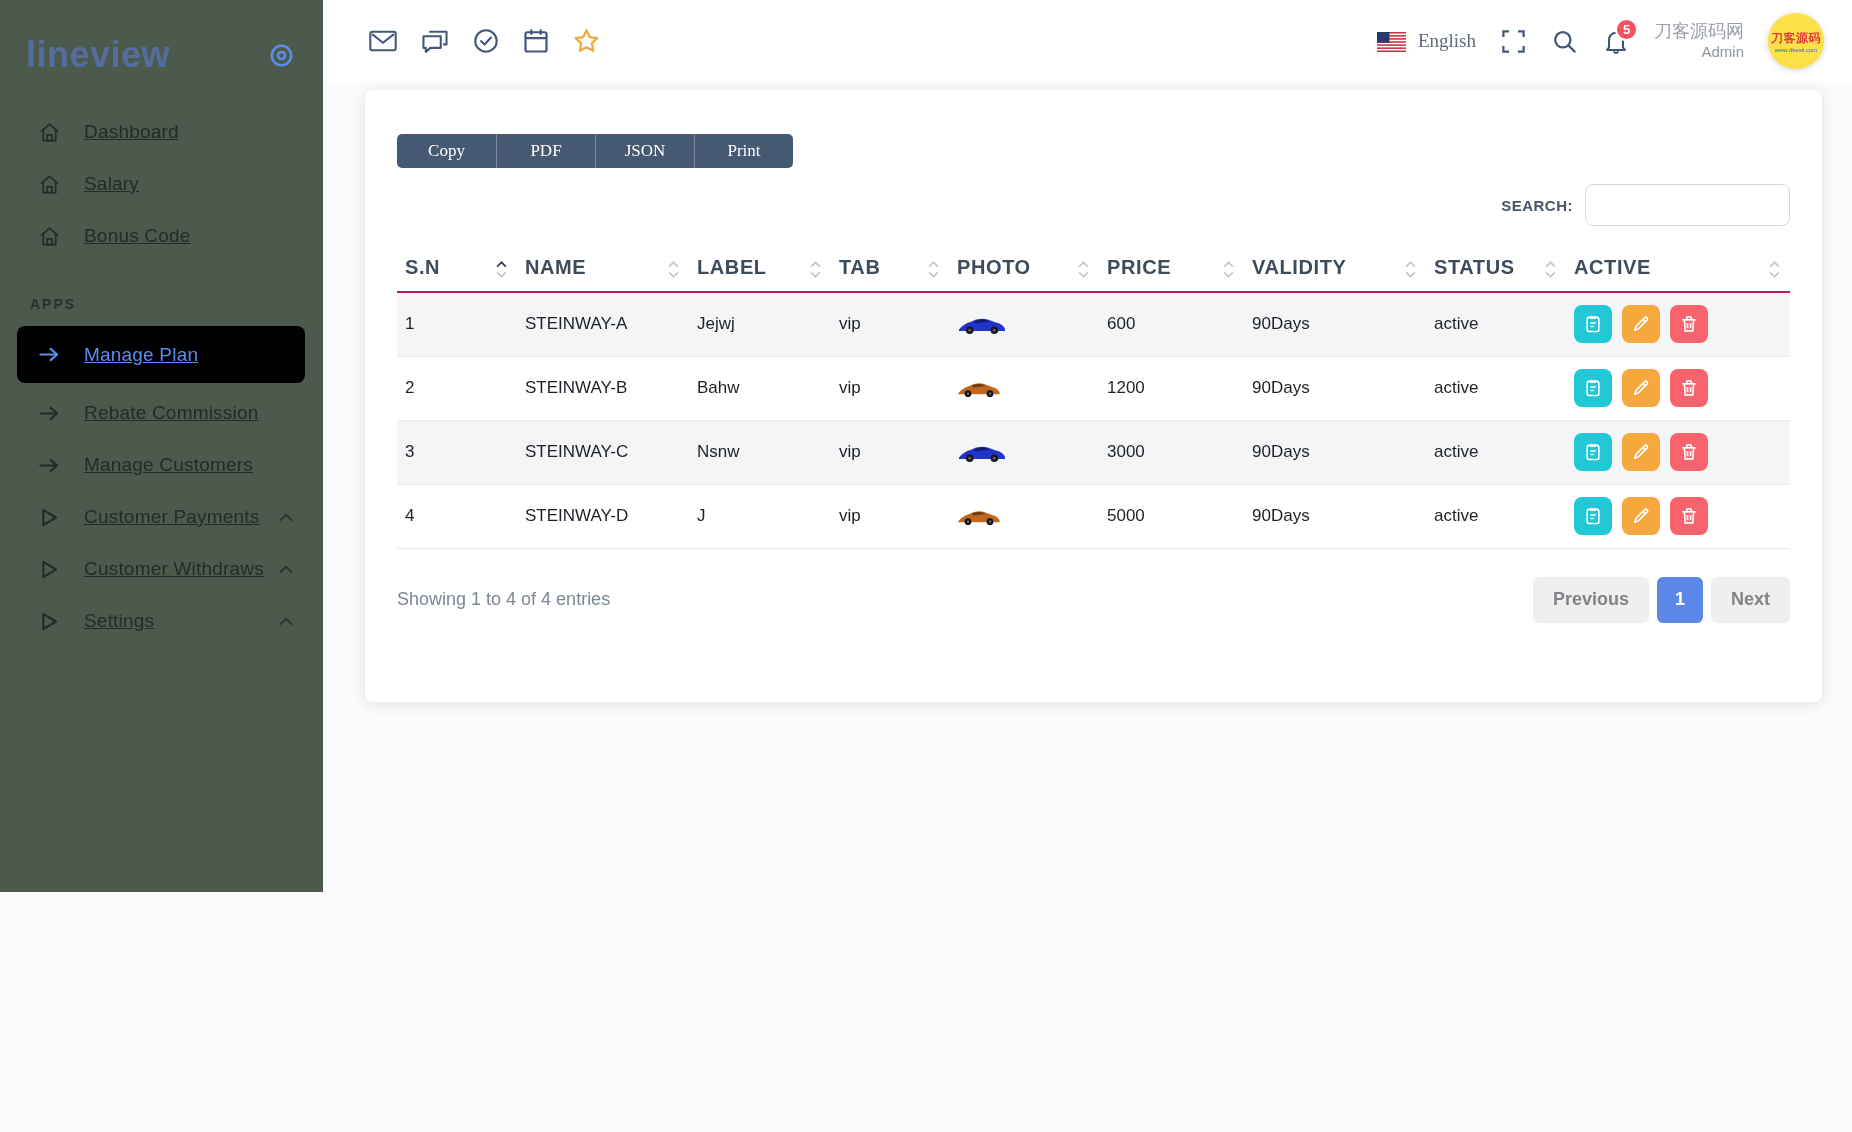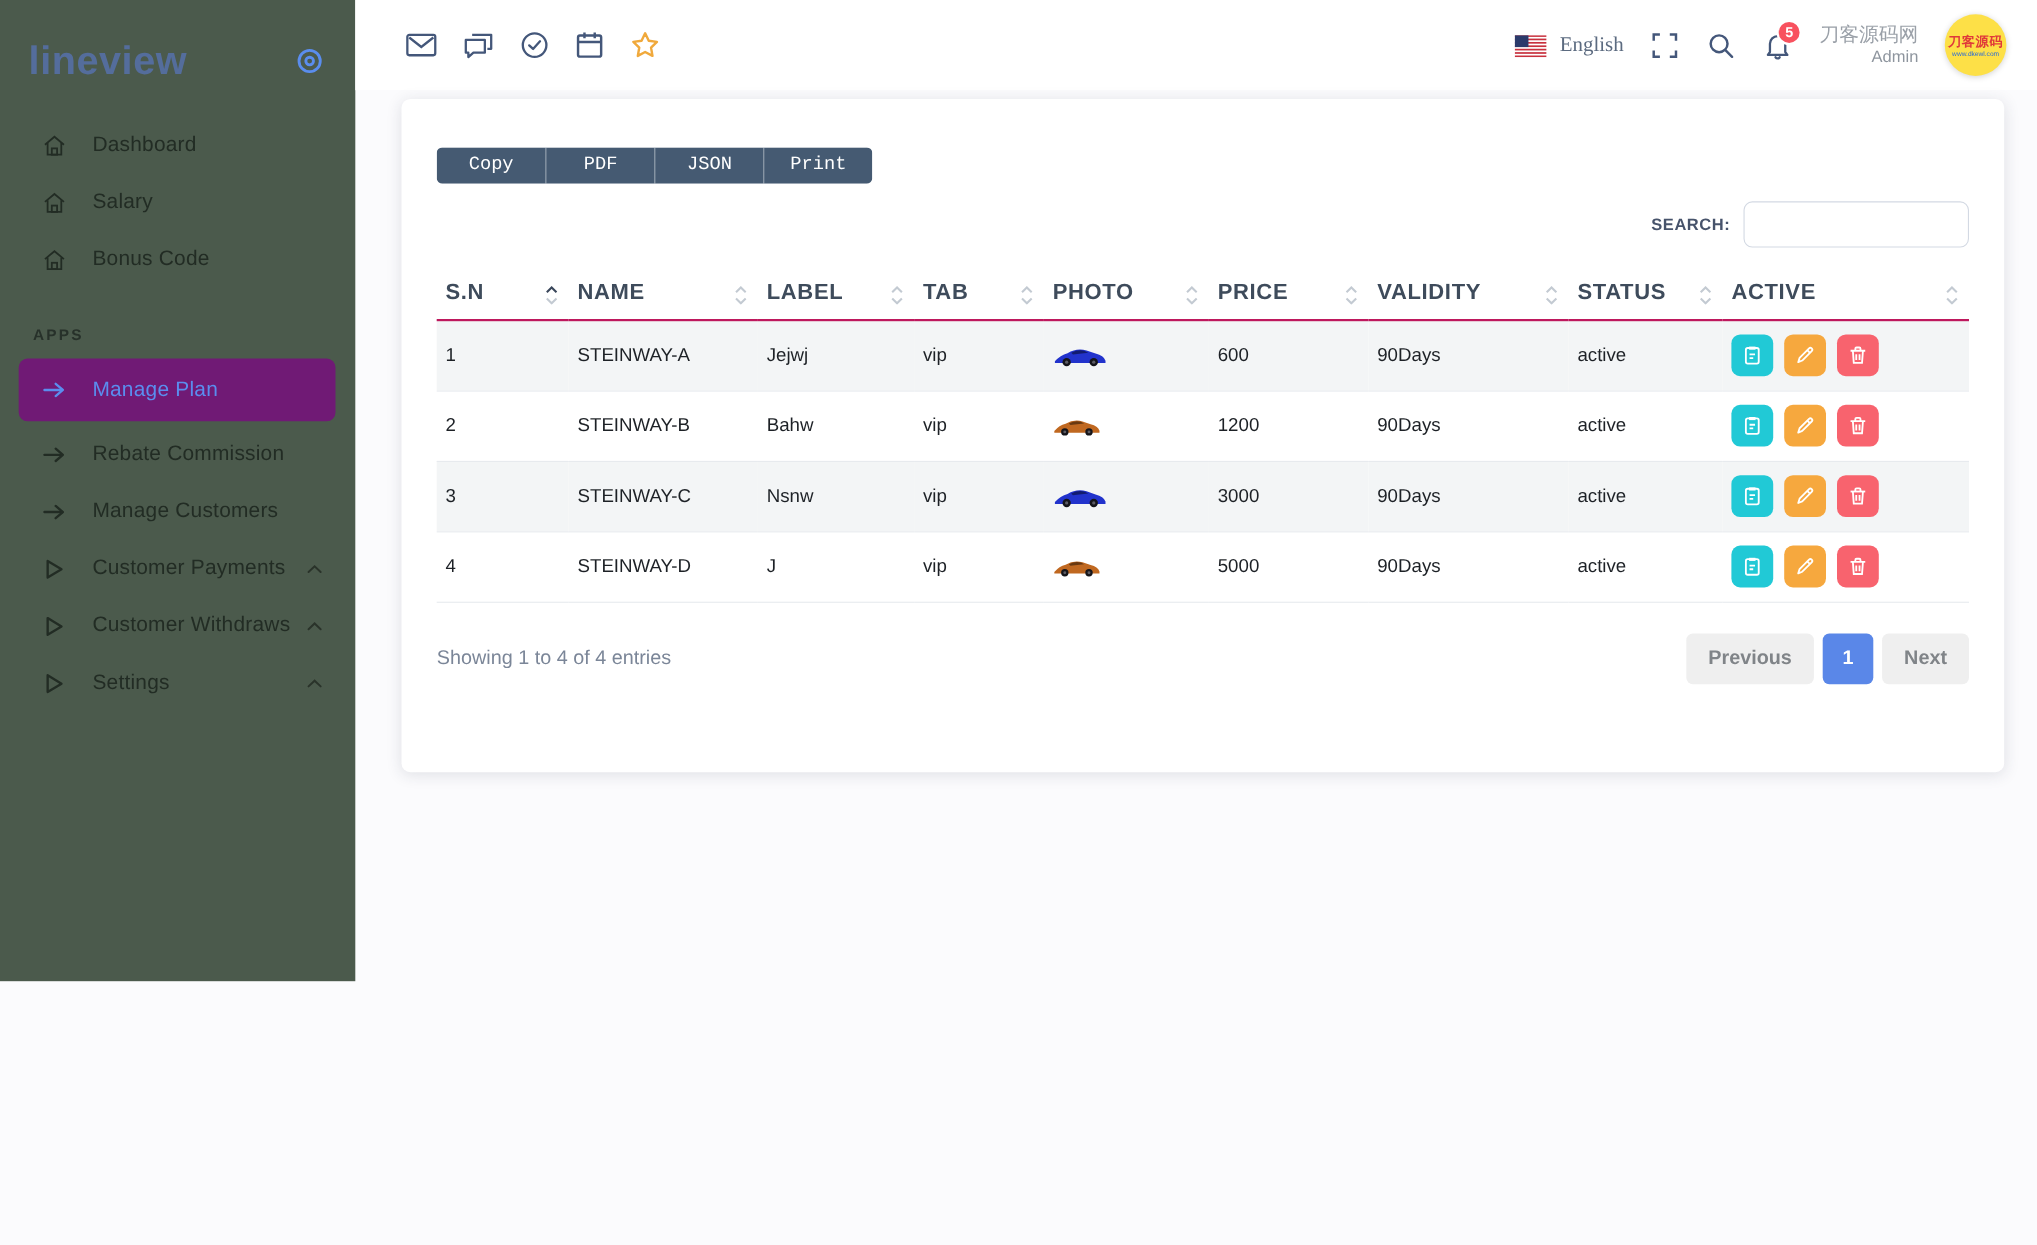--- a/index.html
+++ b/index.html
@@ -7,23 +7,23 @@
   body { font-family:"Liberation Sans","DejaVu Sans",sans-serif; background:#fbfbfd; display:flex; }
 
   
   .sidebar { width:323px; min-width:323px; height:892px; background:#4b5a4c; padding:26px 0 0 0; }
   .sidebar-header { display:flex; align-items:center; justify-content:space-between; padding:0 28px 0 26px; height:58px; }
   .logo { font-size:36px; font-weight:700; color:#5671ab; letter-spacing:0.5px; opacity:0.85; }
   .target-icon { cursor:pointer; display:flex; }
   .menu { margin-top:22px; }
   .menu-item { display:flex; align-items:center; height:52px; padding-left:36px; cursor:pointer; color:#222c24; }
   .menu-item .mi-icon { width:26px; display:flex; justify-content:center; }
-  .menu-item .mi-label { margin-left:22px; font-size:19px; font-weight:500; letter-spacing:0.2px; }
+  .menu-item .mi-label { margin-left:22px; font-size:19px; font-weight:500; letter-spacing:0.2px;text-decoration:underline; }
   .section-label { margin:34px 0 14px 30px; font-size:14px; font-weight:700; letter-spacing:2px; color:#27312a; }
-  .menu-item.active-item { background:#701a75; border-radius:8px; margin:4px 18px 4px 17px; padding-left:19px; height:57px; }
+  .menu-item.active-item { background:#000000; border-radius:8px; margin:4px 18px 4px 17px; padding-left:19px; height:57px; }
   .menu-item.active-item .mi-label, .menu-item.active-item svg path { color:#5a8dee; }
   .chev-up { margin-left:auto; margin-right:30px; display:flex; }
 
   
   .content { flex:1; display:flex; flex-direction:column; }
   .topbar { height:82px; background:#ffffff; display:flex; align-items:center; padding:0 28px 0 45px; }
   .tb-left { display:flex; align-items:center; gap:22px; }
   .tb-icon { display:flex; cursor:pointer; }
   .tb-right { margin-left:auto; display:flex; align-items:center; gap:24px; }
   .lang { display:flex; align-items:flex-end; gap:12px; cursor:pointer;font-family:Liberation Serif, serif; }
@@ -39,21 +39,21 @@
 
   
   .page { padding:8px 30px 0 42px; }
   .card { background:#fff; border-radius:8px; box-shadow:0 2px 14px rgba(40,50,70,0.13); padding:28px 32px 34px 32px; min-height:612px; }
   .card-head { display:flex; align-items:flex-start; justify-content:space-between; }
   .page-title { font-size:26px; font-weight:600; color:#3d5170; letter-spacing:0.3px; padding-top:4px; }
   .add-btn { background:#5a87e8; border:none; color:#fff; font-family:inherit; font-size:17px; font-weight:700; border-radius:7px; height:46px; padding:0 24px; display:flex; align-items:center; gap:10px; cursor:pointer; box-shadow:0 2px 6px rgba(90,135,232,0.4); }
   .plus { font-size:23px; font-weight:400; line-height:1; }
 
   .export-group { display:inline-flex; margin-top:16px; border-radius:5px; overflow:hidden; }
-  .export-btn { background:#455a72; color:#fff; border:none; font-family:Liberation Mono, monospace; font-size:17px; font-weight:500; padding:7px 0; width:99px; cursor:pointer; border-left:1px solid rgba(255,255,255,0.28); }
+  .export-btn { background:#455a72; color:#fff; border:none; font-family:Liberation Serif, serif; font-size:17px; font-weight:500; padding:7px 0; width:99px; cursor:pointer; border-left:1px solid rgba(255,255,255,0.28); }
   .export-btn:first-child { border-left:none; }
 
   .search-row { display:flex; justify-content:flex-end; align-items:center; gap:12px; margin-top:16px; }
   .search-label { font-size:15px; font-weight:700; color:#47536b; letter-spacing:0.5px; }
   .search-input { width:205px; height:42px; border:1px solid #d3d9e3; border-radius:8px; outline:none; font-family:inherit; font-size:16px; padding:0 12px; color:#333; }
 
   
   table { width:100%; border-collapse:collapse; table-layout:fixed; margin-top:24px; }
   th { text-align:left; font-size:20px; font-weight:700; color:#3e4b5b; letter-spacing:0.6px; padding:6px 10px 12px 8px; border-bottom:2px solid #be185d; cursor:pointer; }
   .th-inner { display:flex; align-items:center; justify-content:space-between; }

